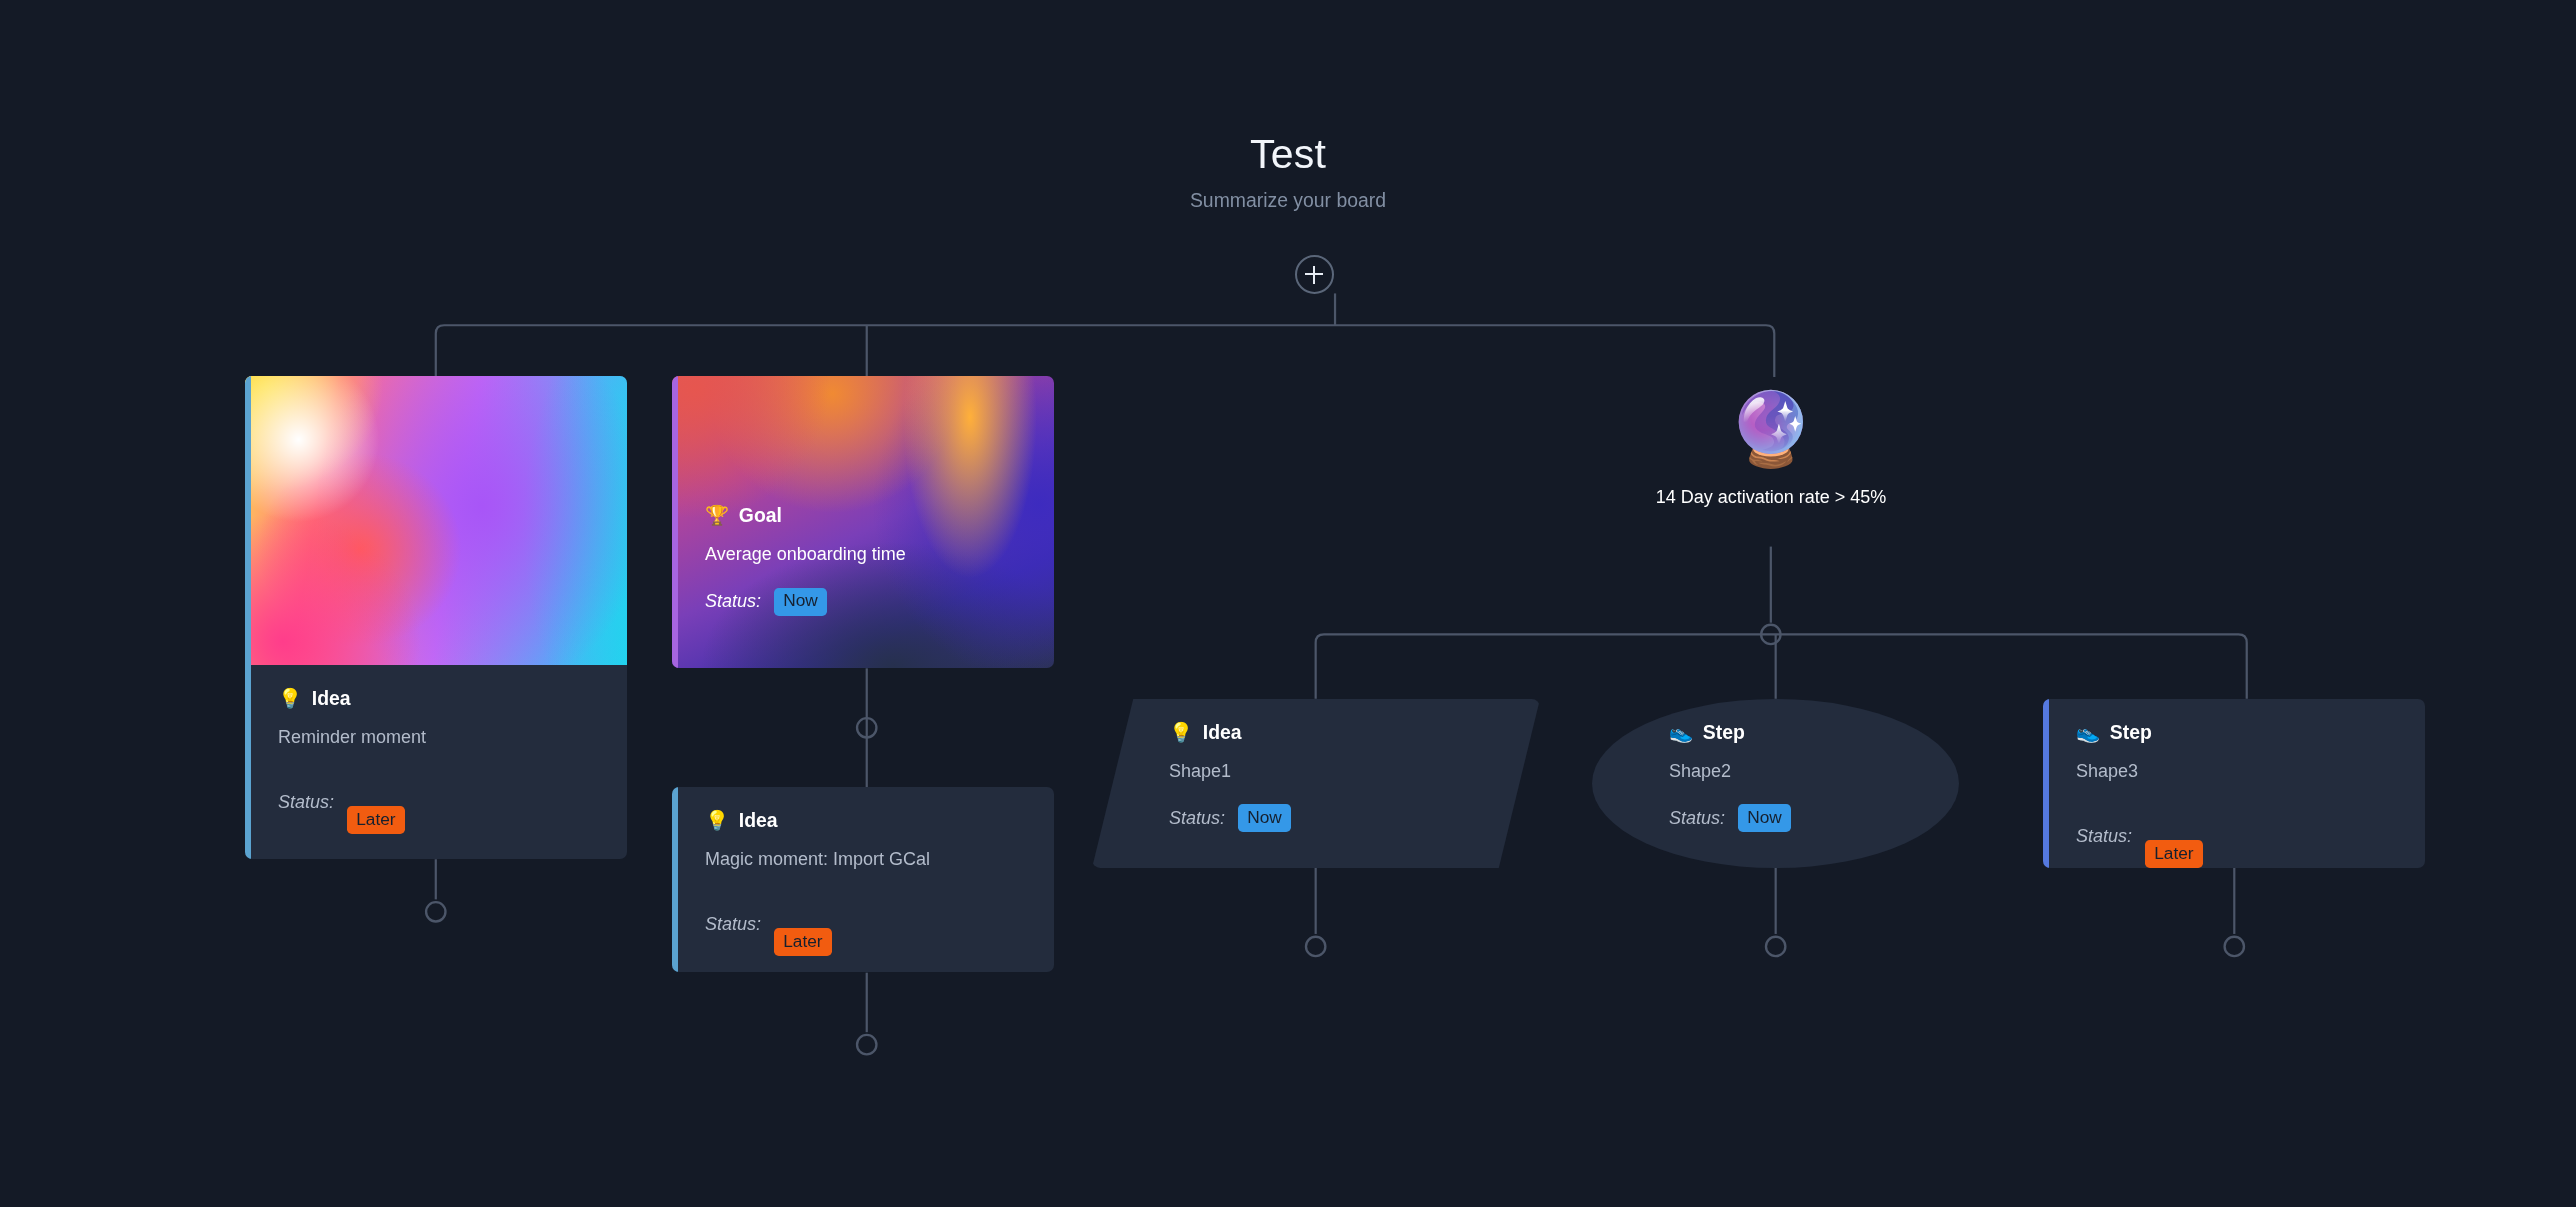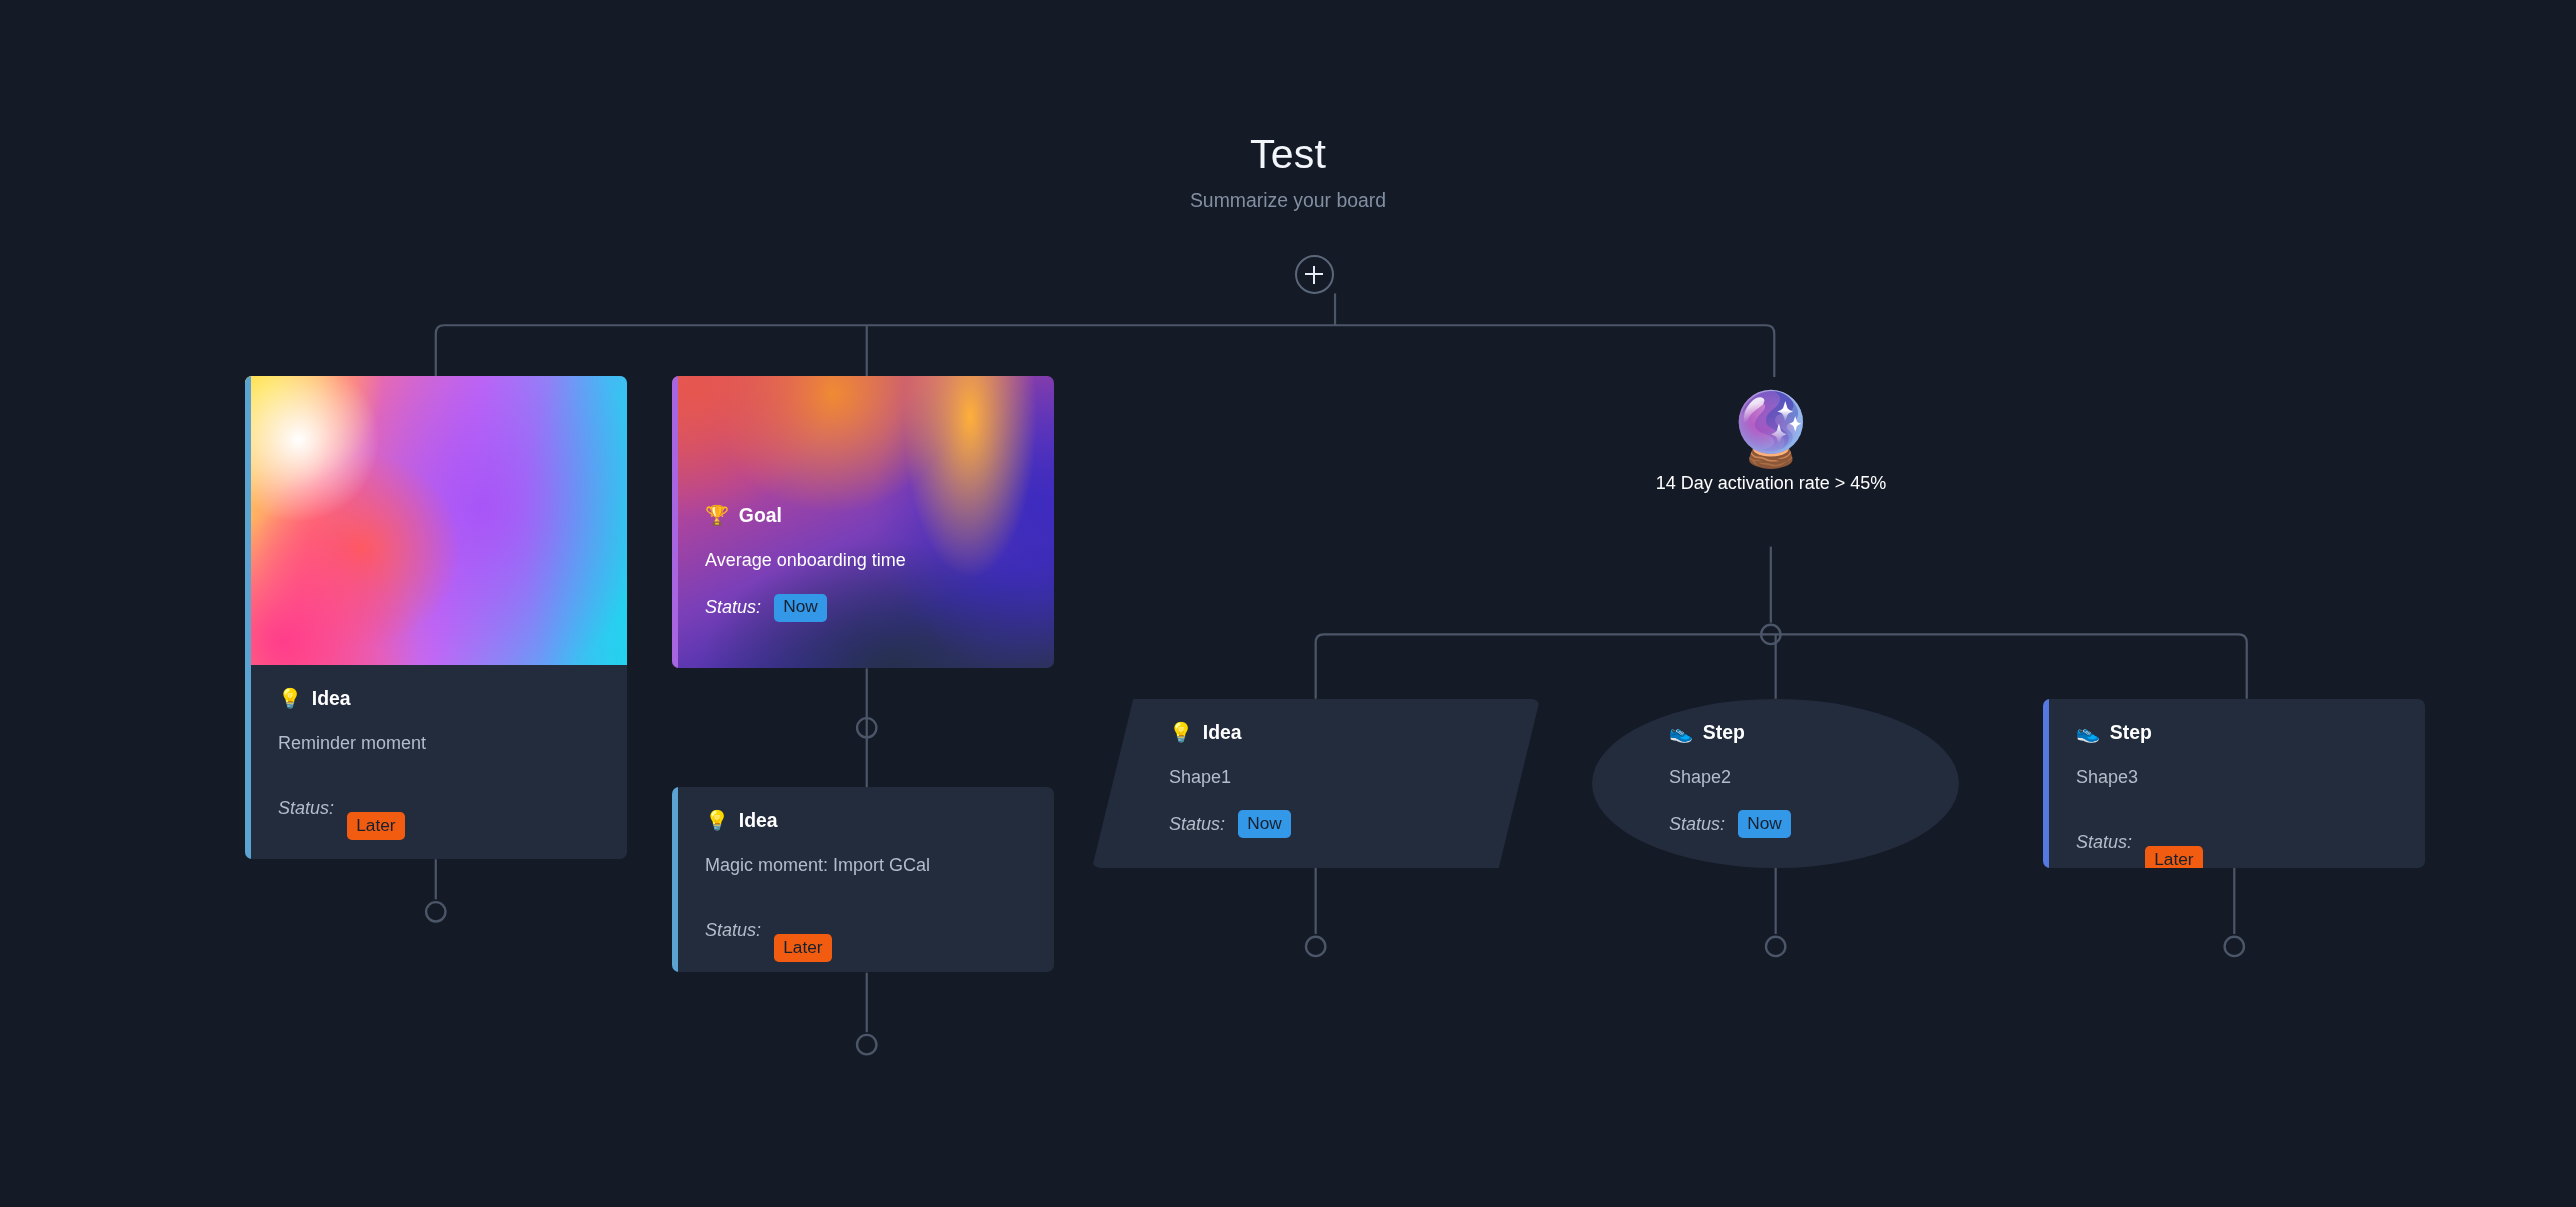--- a/index.html
+++ b/index.html
@@ -120,21 +120,21 @@
     font-weight: 700;
     color: #ffffff;
     line-height: 1;
   }
   .card-type .emoji {
     font-size: 19.4px;
     line-height: 1;
     display: inline-block;
   }
   .card-text {
-    margin-top: 24px;
+    margin-top: 18px;
     font-size: 18px;
     color: #b3bccb;
     line-height: 1.25;
   }
   .card-text.on-image { color: #ffffff; }
   .card-status {
     margin-top: 22px;
     display: flex;
     align-items: center;
     gap: 12.5px;
@@ -202,21 +202,21 @@
     width: 284px;
     margin-left: -142px;
     text-align: center;
   }
   #node-prediction .ball {
     font-size: 72px;
     line-height: 1;
     display: block;
   }
   #node-prediction .caption {
-    margin-top: 8px;
+    margin-top: 22px;
     font-size: 18px;
     color: #ffffff;
   }
 
   
   #shape-1 {
     left: 1092px; top: 699px;
     width: 448px; height: 169px;
     border-radius: 0;
     background: transparent;

